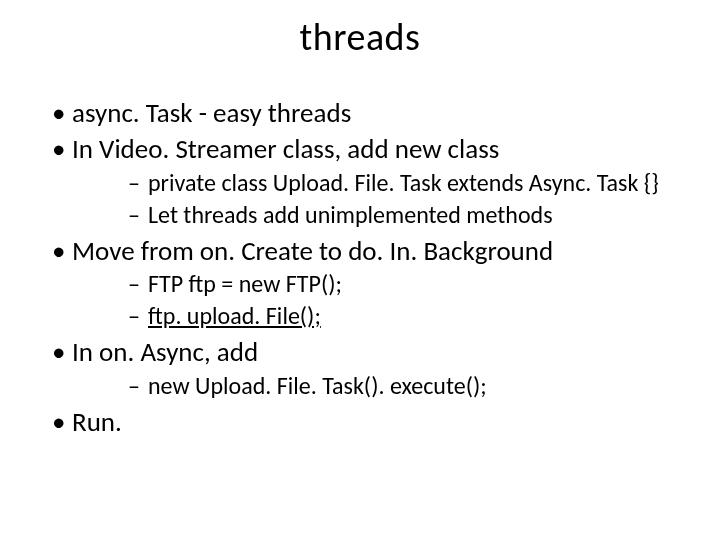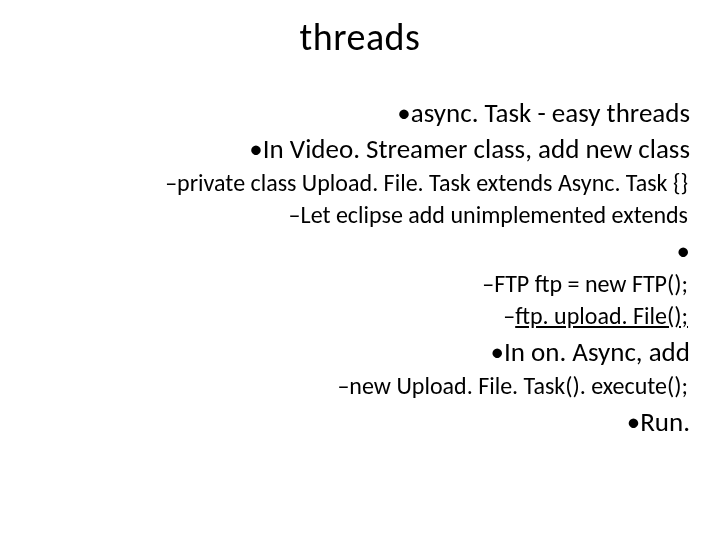--- a/index.html
+++ b/index.html
@@ -23,21 +23,20 @@
     font-weight: 400;
     margin: 4px 0 36px 0;
     letter-spacing: 0.5px;
   }
   ul.level1 {
     list-style: none;
     padding: 0;
     margin: 0;
     font-size: 27px;
     line-height: 1.25;
-    text-align: right;
   }
   ul.level1 > li {
     padding-left: 42px;
     text-indent: -20px;
     margin: 0 0 2px 0;
   }
   ul.level1 > li::before {
     content: "•";
     display: inline-block;
     width: 20px;
@@ -67,25 +66,25 @@
 
 <div class="slide">
   <div class="title">threads</div>
 
   <ul class="level1">
     <li><span>async. Task - easy threads</span></li>
 
     <li><span>In Video. Streamer class, add new class</span>
       <ul class="level2">
         <li><span>private class Upload. File. Task extends Async. Task {}</span></li>
-        <li><span>Let eclipse add unimplemented extends</span></li>
+        <li><span>Let threads add unimplemented methods</span></li>
       </ul>
     </li>
 
-    <li>
+    <li><span>Move from on. Create to do. In. Background</span>
       <ul class="level2">
         <li><span>FTP ftp = new FTP();</span></li>
         <li><span class="u">ftp. upload. File();</span></li>
       </ul>
     </li>
 
     <li><span>In on. Async, add</span>
       <ul class="level2">
         <li><span>new Upload. File. Task(). execute();</span></li>
       </ul>

